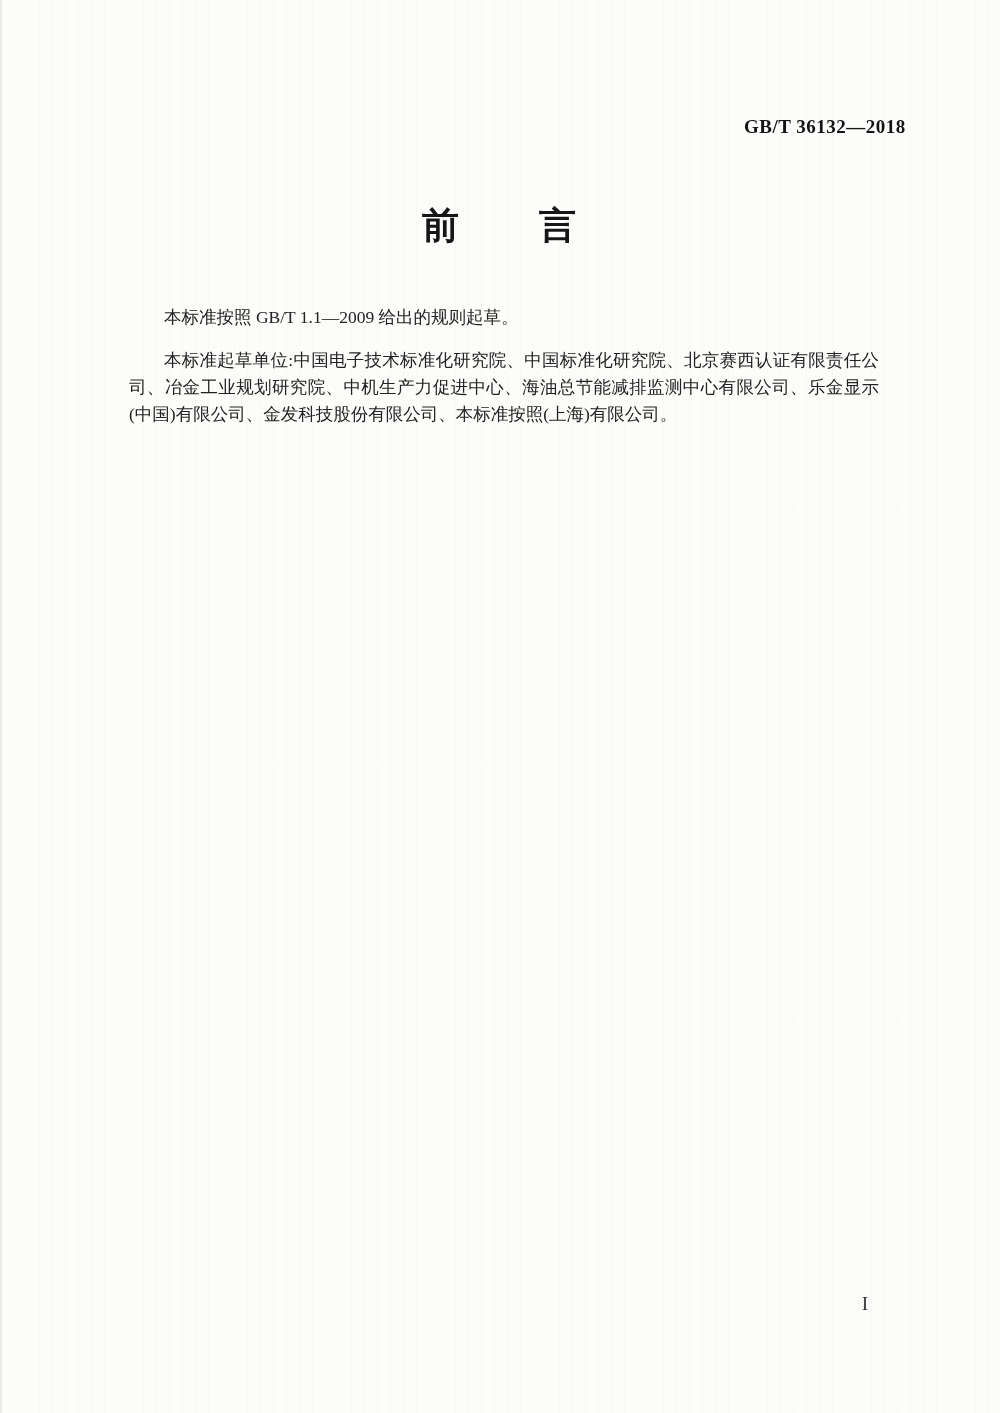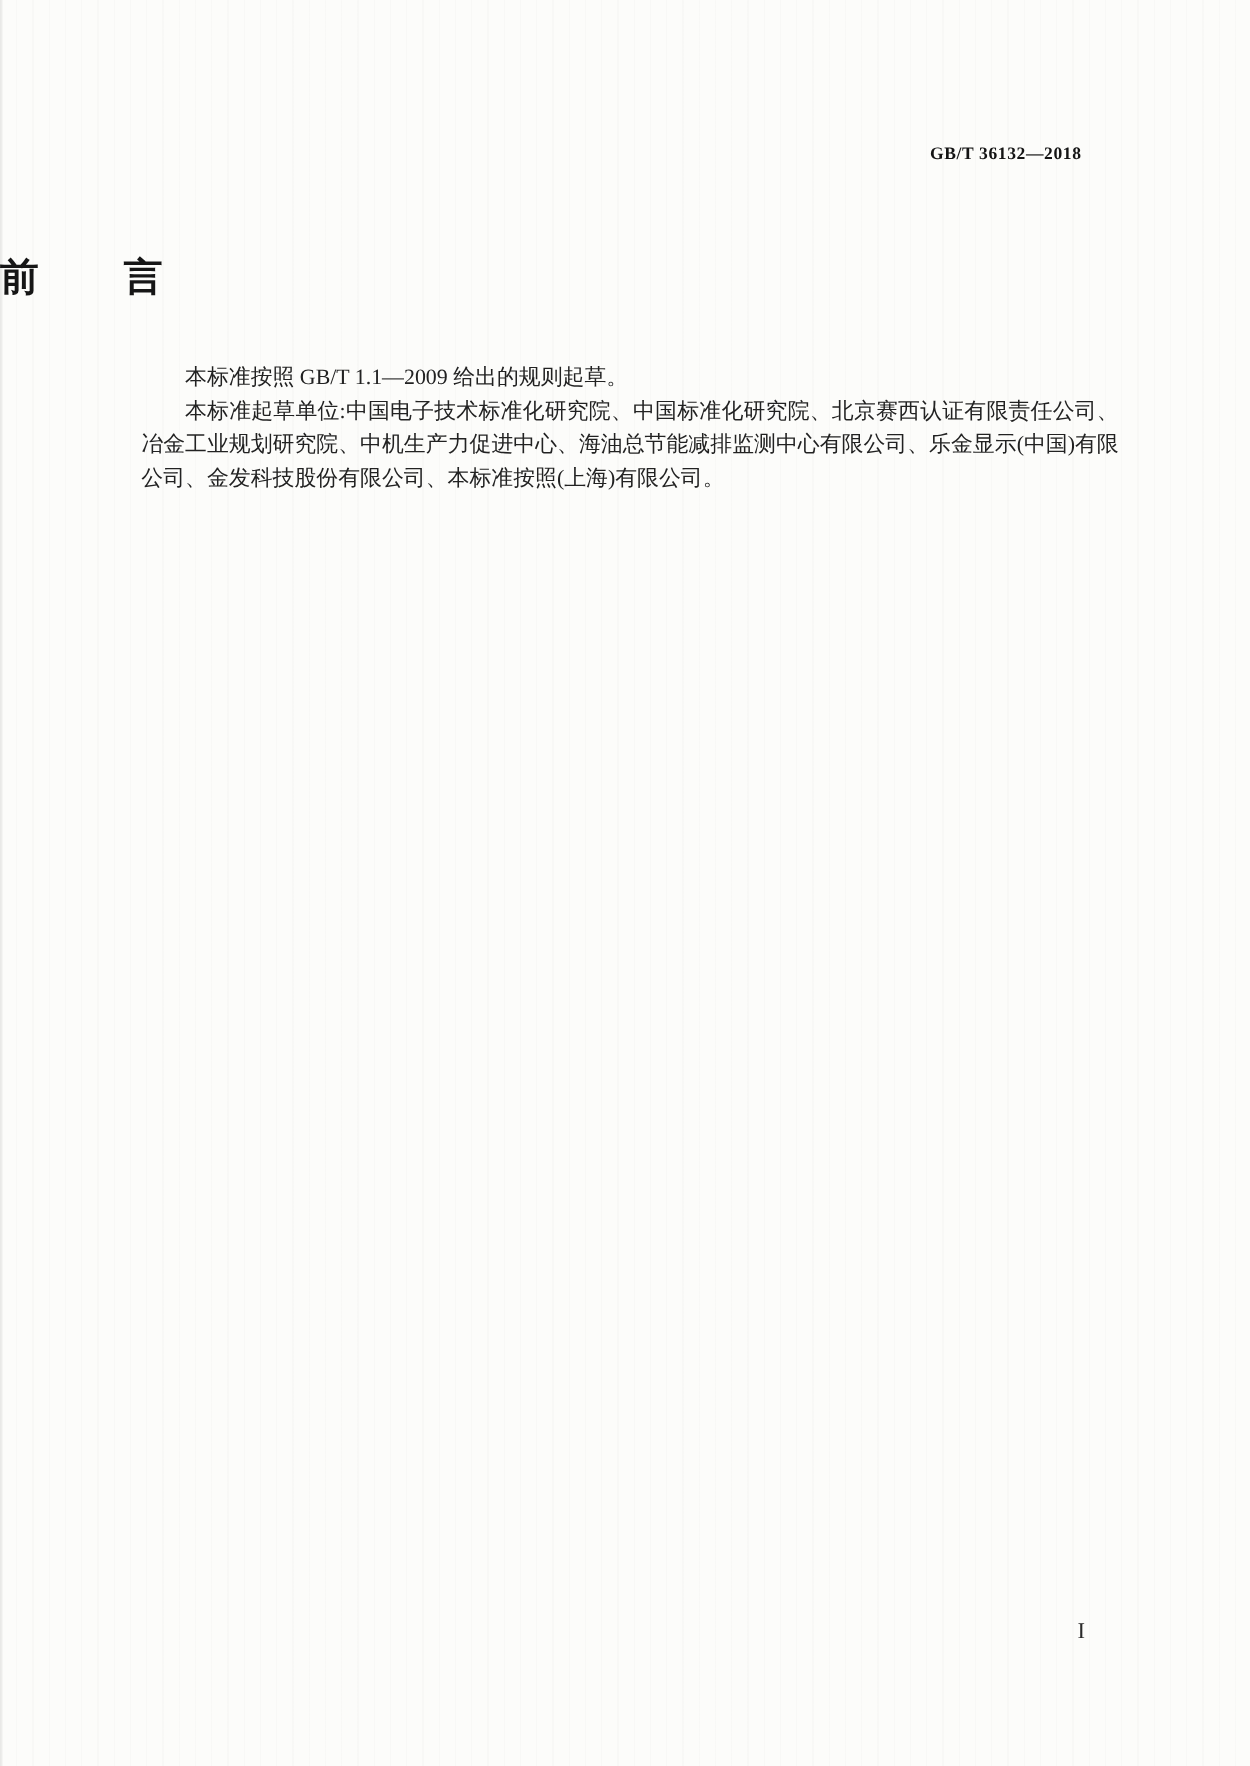--- a/index.html
+++ b/index.html
@@ -31,50 +31,50 @@
     top: 0;
     width: 2px;
     height: 100%;
     background: rgba(0,0,0,0.06);
   }
   .header-code {
     position: absolute;
     left: 744px;
     top: 116px;
     width: 160px;
-    font-size: 14px;
+    font-size: 19px;
     font-weight: bold;
     letter-spacing: 0.5px;
     white-space: nowrap;
     color: #141414;
   }
   .title {
     position: absolute;
     left: 0;
     top: 201px;
     width: 100%;
     margin: 0;
-    text-align: left;
-    font-size: 31px;
+    text-align: center;
+    font-size: 37px;
     font-weight: bold;
     letter-spacing: 2px;
     color: #161616;
   }
   .body-text {
     position: absolute;
     left: 113px;
     top: 288px;
     width: 782px;
     font-size: 17.5px;
     line-height: 27px;
     text-align: justify;
     color: #222222;
   }
   .body-text p {
-    margin: 0;
+    margin: 16px;
     text-indent: 2em;
   }
   .page-number {
     position: absolute;
     left: 862px;
     top: 1294px;
     font-size: 18px;
     color: #2a2a2a;
   }
 </style>

